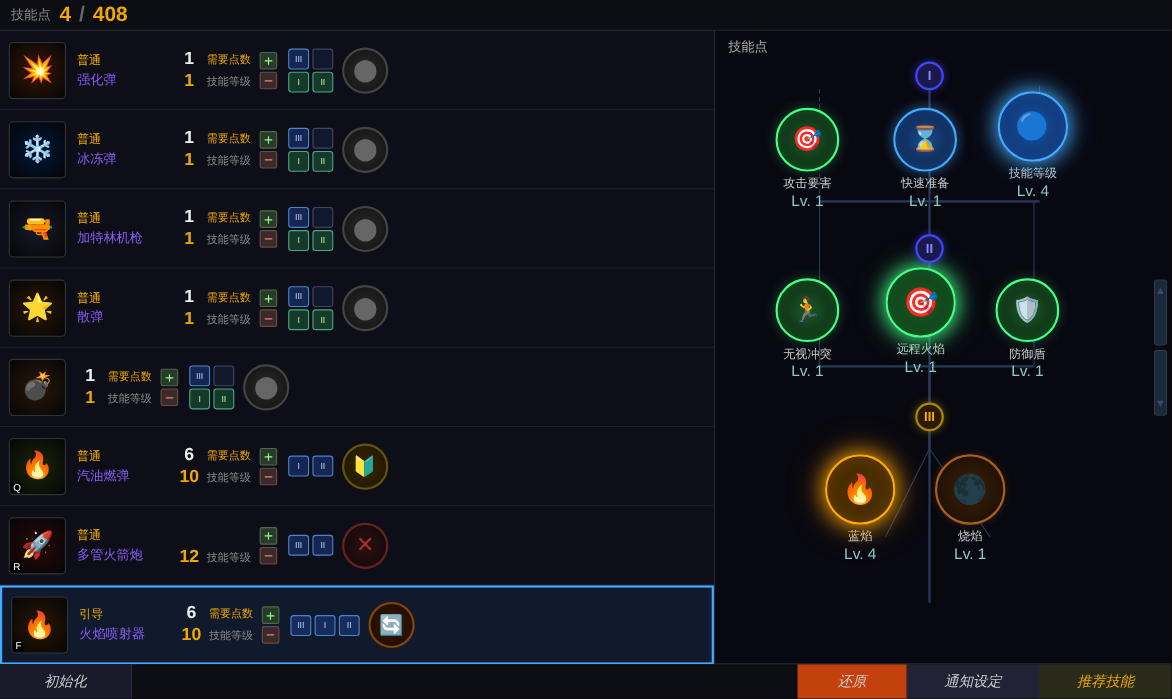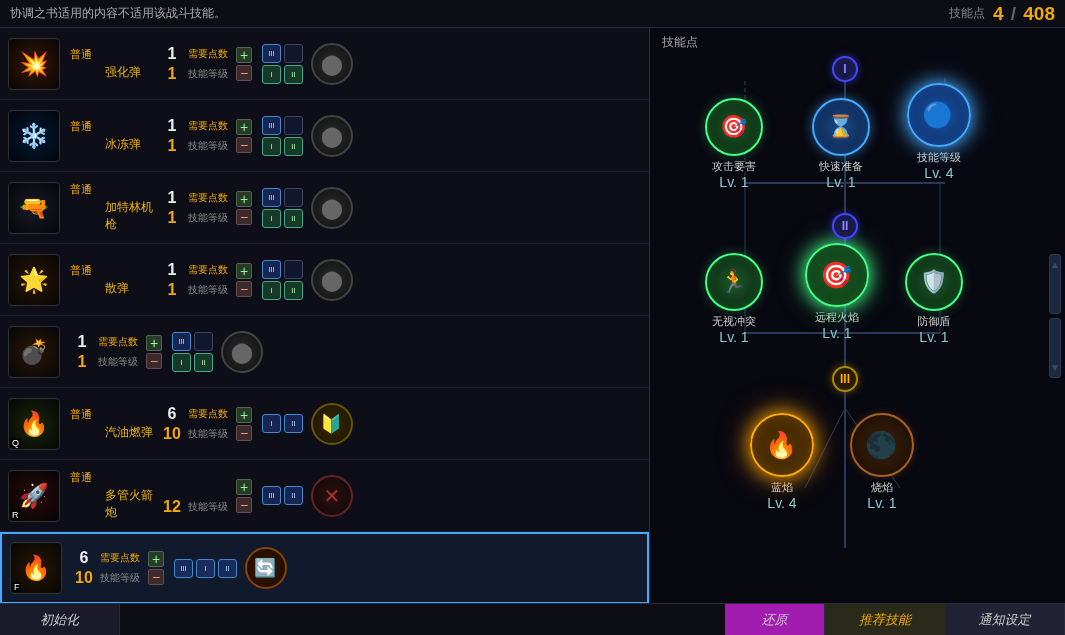--- a/index.html
+++ b/index.html
@@ -115,24 +115,23 @@
 
     .skill-info {
       width: 90px;
       flex-shrink: 0;
     }
     .skill-type {
       color: #f0a800;
       font-size: 11px;
     }
     .skill-name {
-      color: #eab308;
+      color: #8b5cf6;
       font-size: 12px;
       margin-top: 2px;
-      margin-left: 35px;
     }
     .skill-cost-row {
       display: flex;
       align-items: center;
       gap: 4px;
     }
     .cost-num {
       color: #eee;
       font-size: 16px;
       font-weight: bold;
@@ -322,21 +321,21 @@
       display: flex;
     }
     .btn-save {
       background: #1a1a2a;
       color: #ccc;
       border-left: 1px solid #2a2a3a;
       border-right: 1px solid #2a2a3a;
       width: 100px;
     }
     .btn-restore {
-      background: #a21caf;
+      background: #c2410c;
       color: #ccc;
       border-right: 1px solid #2a2a3a;
       width: 100px;
     }
     .btn-notify {
       background: #222235;
       color: #ccc;
       border-right: 1px solid #2a2a3a;
       width: 120px;
     }
@@ -404,21 +403,20 @@
     }
     .special-circle.red-x {
       border-color: #622;
       background: radial-gradient(circle, #2a1010, #110808);
     }
   </style>
 </head>
 <body>
 
 <div class="top-bar">
-  <span class="top-bar-title">协调之书适用的内容不适用该战斗技能。</span>
   <div class="top-bar-right">
     <span class="skill-points-label">技能点</span>
     <span class="skill-points-value">
       <span>4</span>
       <span style="color:#666;margin:0 2px;">/</span>
       <span>408</span>
     </span>
   </div>
 </div>
 
@@ -676,20 +674,24 @@
         </div>
         <div class="special-circle red-x">
           <span style="color:#a33;font-size:20px;">✕</span>
         </div>
       </div>
       <div class="skill-row selected">
         <div class="skill-icon" style="background: radial-gradient(circle, #2a1800, #050508);">
       <span style="font-size:24px;">🔥</span>
           <span class="skill-key-badge">F</span>
         </div>
+        <div class="skill-info">
+      <div class="skill-type">引导</div>
+      <div class="skill-name">火焰喷射器</div>
+    </div>
         <div style="display:flex; align-items:center; gap:4px; margin-right:10px;">
       <div style="display:flex; flex-direction:column; align-items:flex-end; gap:2px;">
         <div class="skill-cost-row">
       <span class="cost-num">6</span>
       <span class="cost-label">需要点数</span>
     </div>
         <div class="level-row">
       <span class="level-num">10</span>
       <span class="level-label">技能等级</span>
     </div>
@@ -808,16 +810,16 @@
       <div style="width:12px; height:60px; background:#1a2a3a; border:1px solid #2a3a4a; border-radius:3px; display:flex; align-items:flex-start; justify-content:center; padding-top:4px; color:#446; font-size:10px;">▲</div>
       <div style="width:12px; height:60px; background:#1a2a3a; border:1px solid #2a3a4a; border-radius:3px; display:flex; align-items:flex-end; justify-content:center; padding-bottom:4px; color:#446; font-size:10px;">▼</div>
     </div>
   </div>
 </div>
 
 <div class="bottom-bar">
   <button class="bottom-btn btn-reset">初始化</button>
   <div class="bottom-right">
     <button class="bottom-btn btn-restore">还原</button>
+    <button class="bottom-btn btn-notify">通知设定</button>
     <button class="bottom-btn btn-recommend">推荐技能</button>
-    <button class="bottom-btn btn-notify">通知设定</button>
   </div>
 </div>
 
 </body></html>

